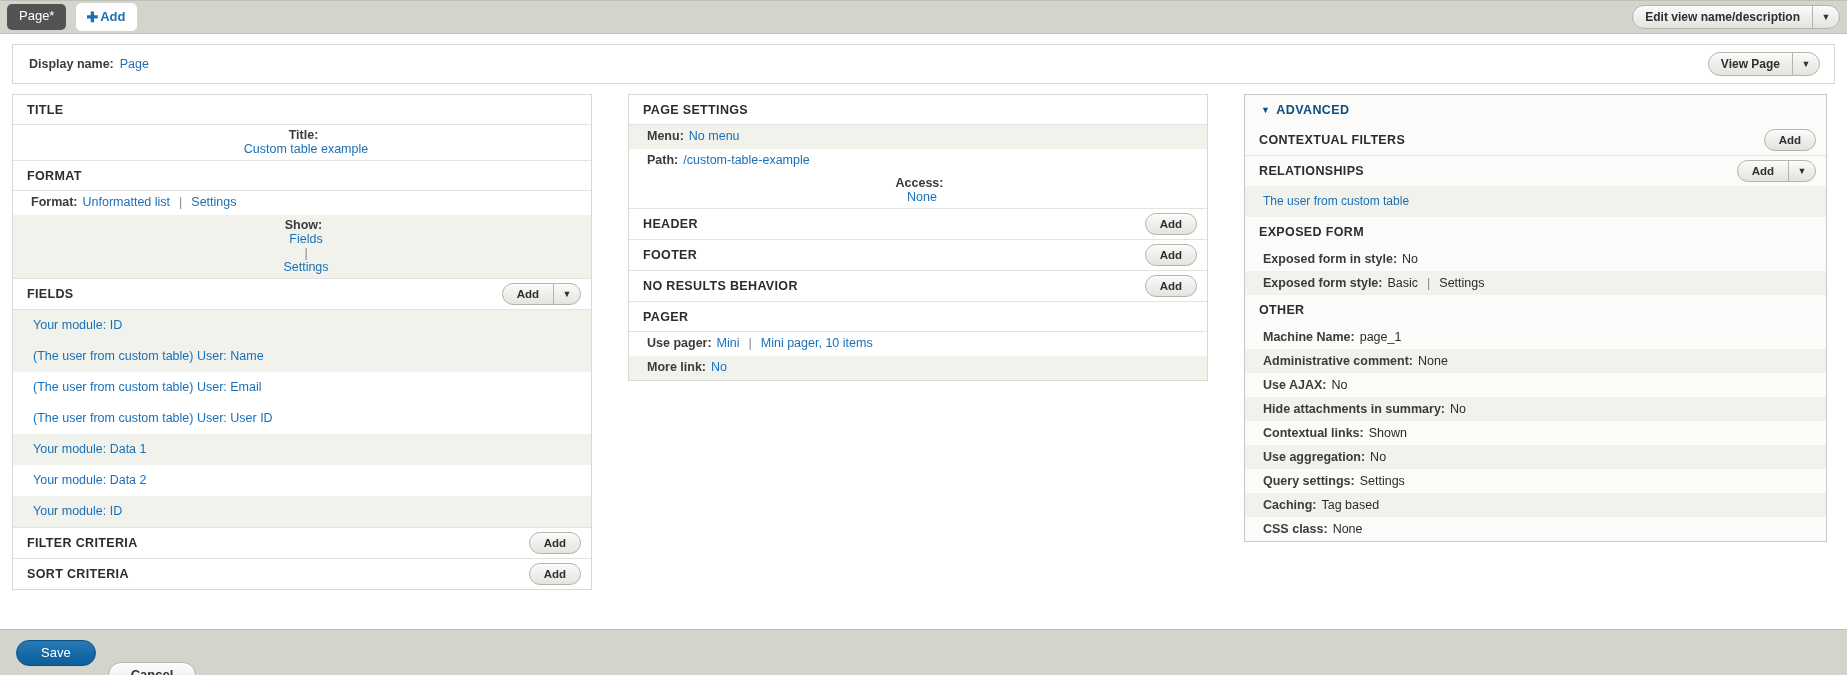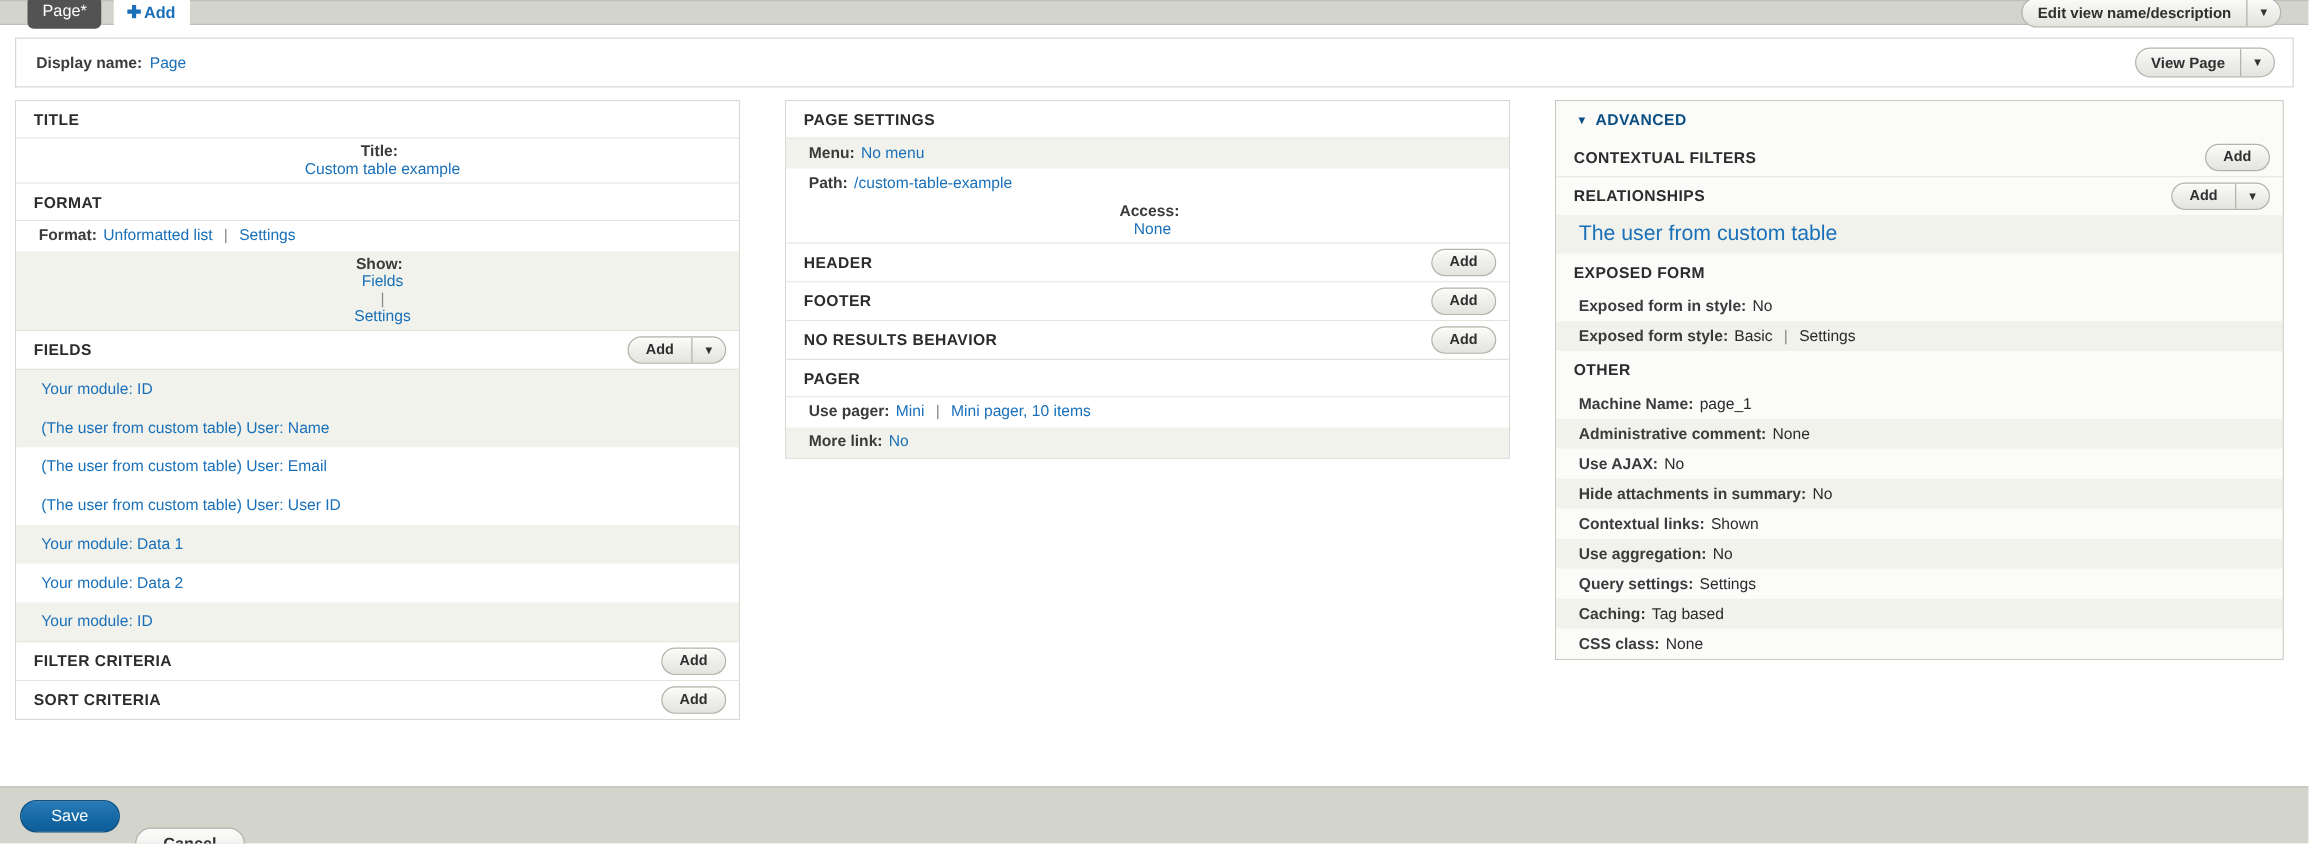--- a/index.html
+++ b/index.html
@@ -26,24 +26,24 @@
     color: #1a1a1a;
     padding: 3px 0 6px 8px;
     letter-spacing: 0.1px;
   }
 
   
   .tabs-bar {
     background: #d3d4cb;
     border-top: 1px solid #c0c1b6;
     border-bottom: 1px solid #bfc0b5;
-    height: 20px;
-    display: flex;
-    align-items: center;
-    padding: 0 22px;
+    height: 34px;
+    display: flex;
+    align-items: center;
+    padding: 0 7px;
     box-sizing: border-box;
     position: relative;
   }
   .tab-active {
     background: #535353;
     color: #ffffff;
     font-size: 13px;
     font-weight: normal;
     padding: 5px 12px 6px;
     border-radius: 5px;
@@ -240,21 +240,21 @@
   .adv-sec-head .sec-actions { margin-left: auto; display: flex; align-items: center; }
   .adv-row {
     display: flex; align-items: center; min-height: 24px;
     padding: 3px 10px 4px 18px; box-sizing: border-box;
     font-size: 12.5px; background: #fbfbf9;
   }
   .adv-row.alt { background: #f1f2ec; }
   .adv-row .k { font-weight: bold; color: #3b3b3b; margin-right: 5px; }
   .adv-item {
     padding: 3px 10px 4px 18px; min-height: 24px; display: flex; align-items: center;
-    font-size: 17px; background: #f1f2ec;
+    font-size: 12px; background: #f1f2ec;
   }
   .adv-item a { color: #1a70b8; text-decoration: none; }
 
   
   .footer-bar {
     position: absolute;
     left: 0; right: 0; bottom: 0;
     height: 46px;
     background: #d3d4cb;
     border-top: 1px solid #c0c1b6;

